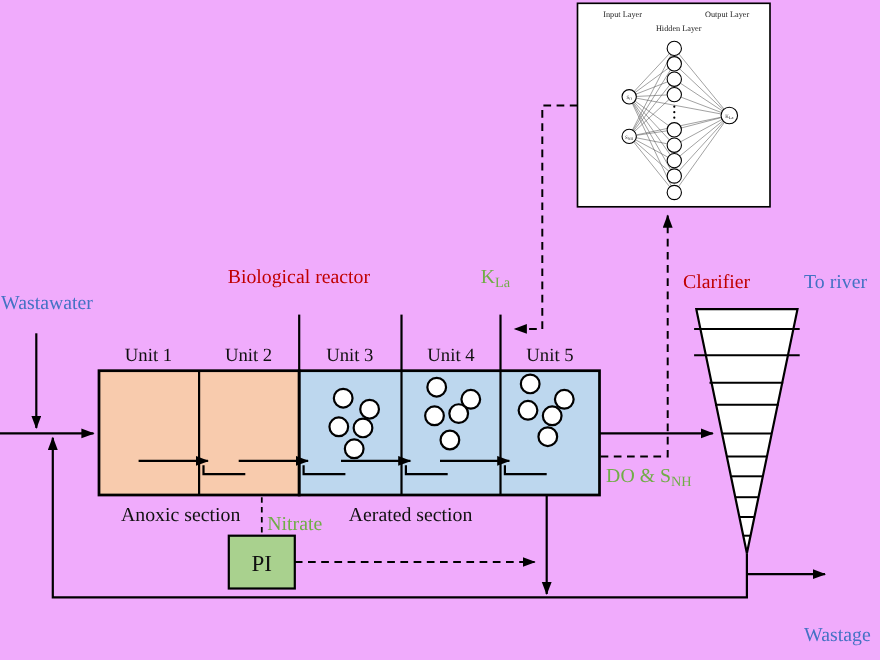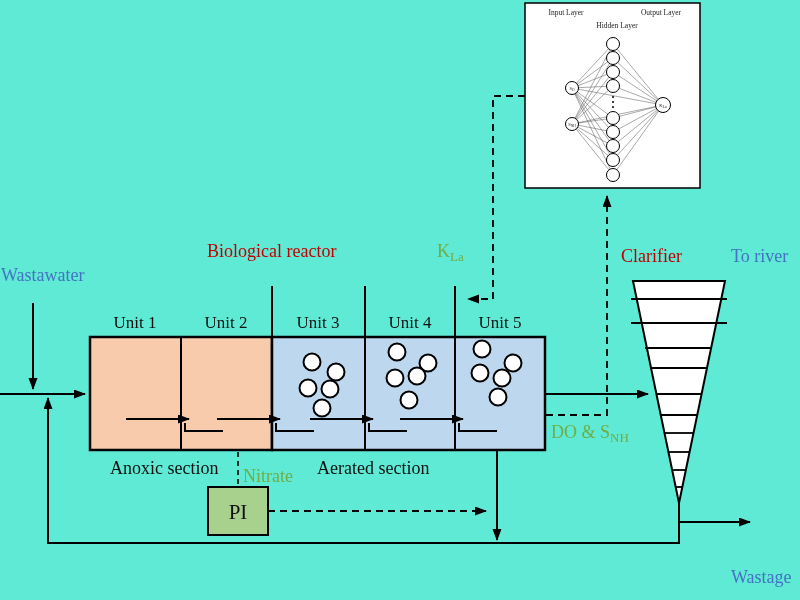--- a/index.html
+++ b/index.html
@@ -1,16 +1,16 @@
 <!DOCTYPE html>
 <html><head>
 <meta charset="utf-8">
 <style>
   html,body{margin:0;padding:0;background:#ffffff;}
-  .stage{width:800px;height:600px;position:relative;background:#5eead4;overflow:hidden;}
+  .stage{width:800px;height:600px;position:relative;background:#f0abfc;overflow:hidden;}
   svg{display:block;}
   text{font-family:"Liberation Serif","DejaVu Serif",serif;}
   .lbl{font-size:18px;}
   .unit-lbl{font-size:17px;fill:#111;}
   .sec-lbl{font-size:18px;fill:#111;}
   .sub{font-size:13px;}
   .nn-hdr{font-size:7.5px;fill:#222;}
   .nn-node-lbl{font-size:4.5px;fill:#222;}
   .pi-lbl{font-size:21px;fill:#111;}
   .solid{stroke:#000;stroke-width:2;fill:none;}

